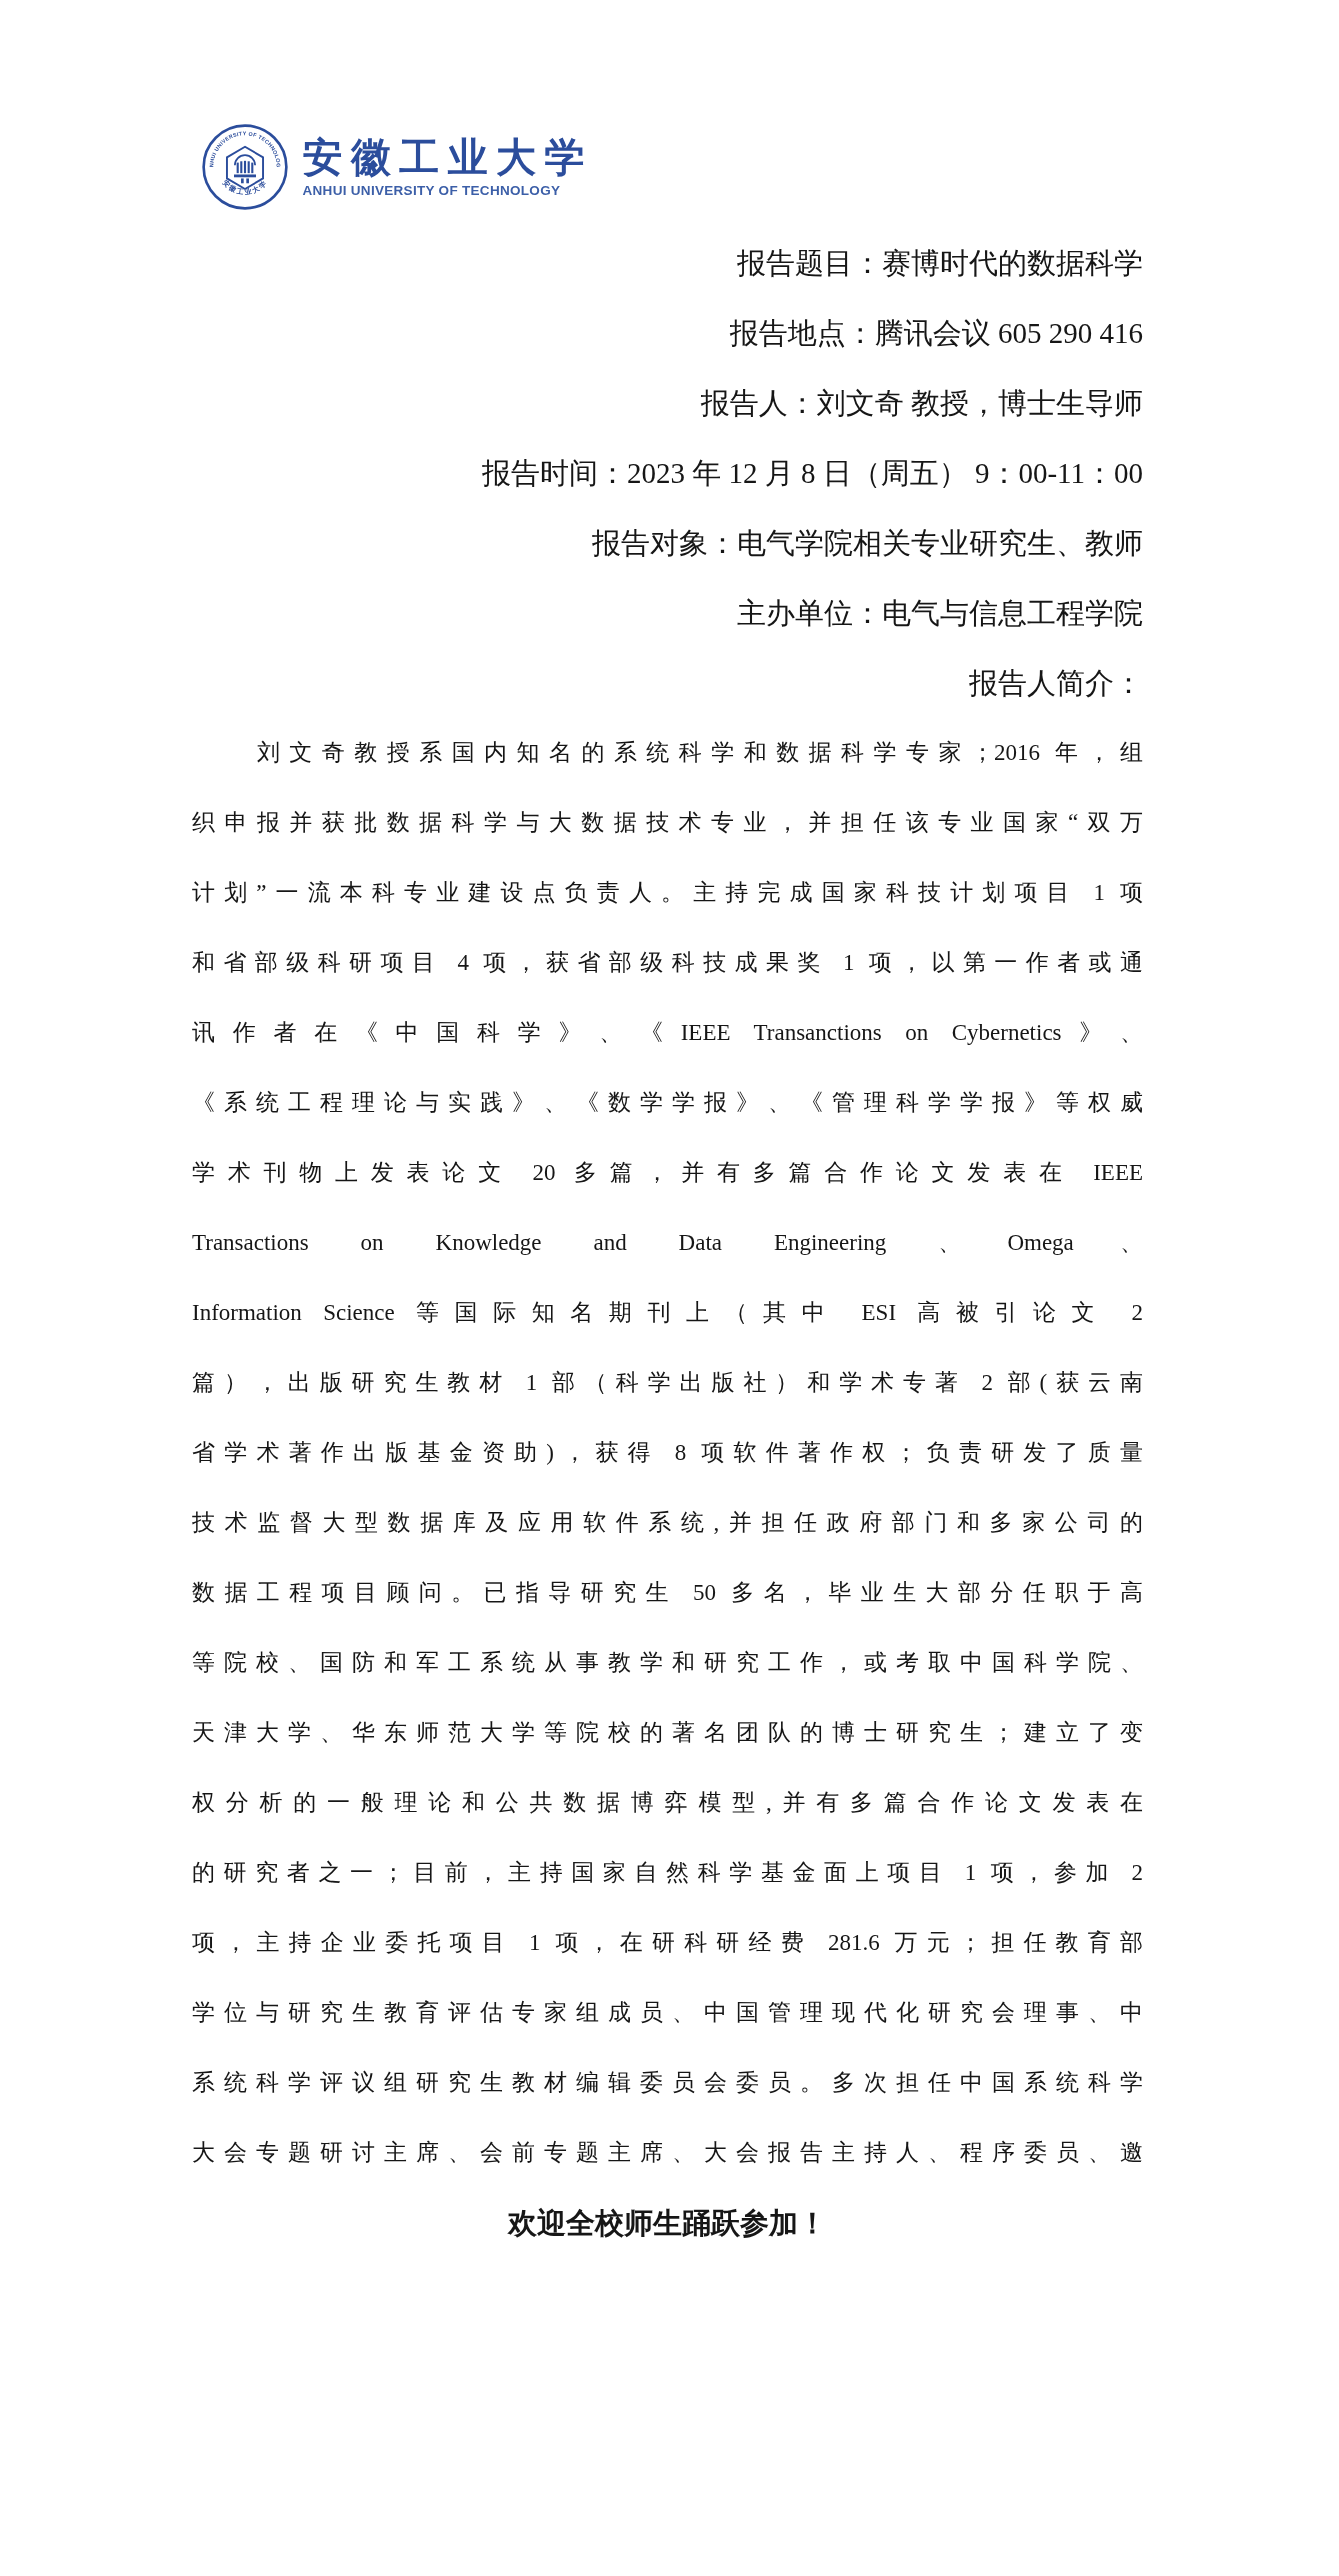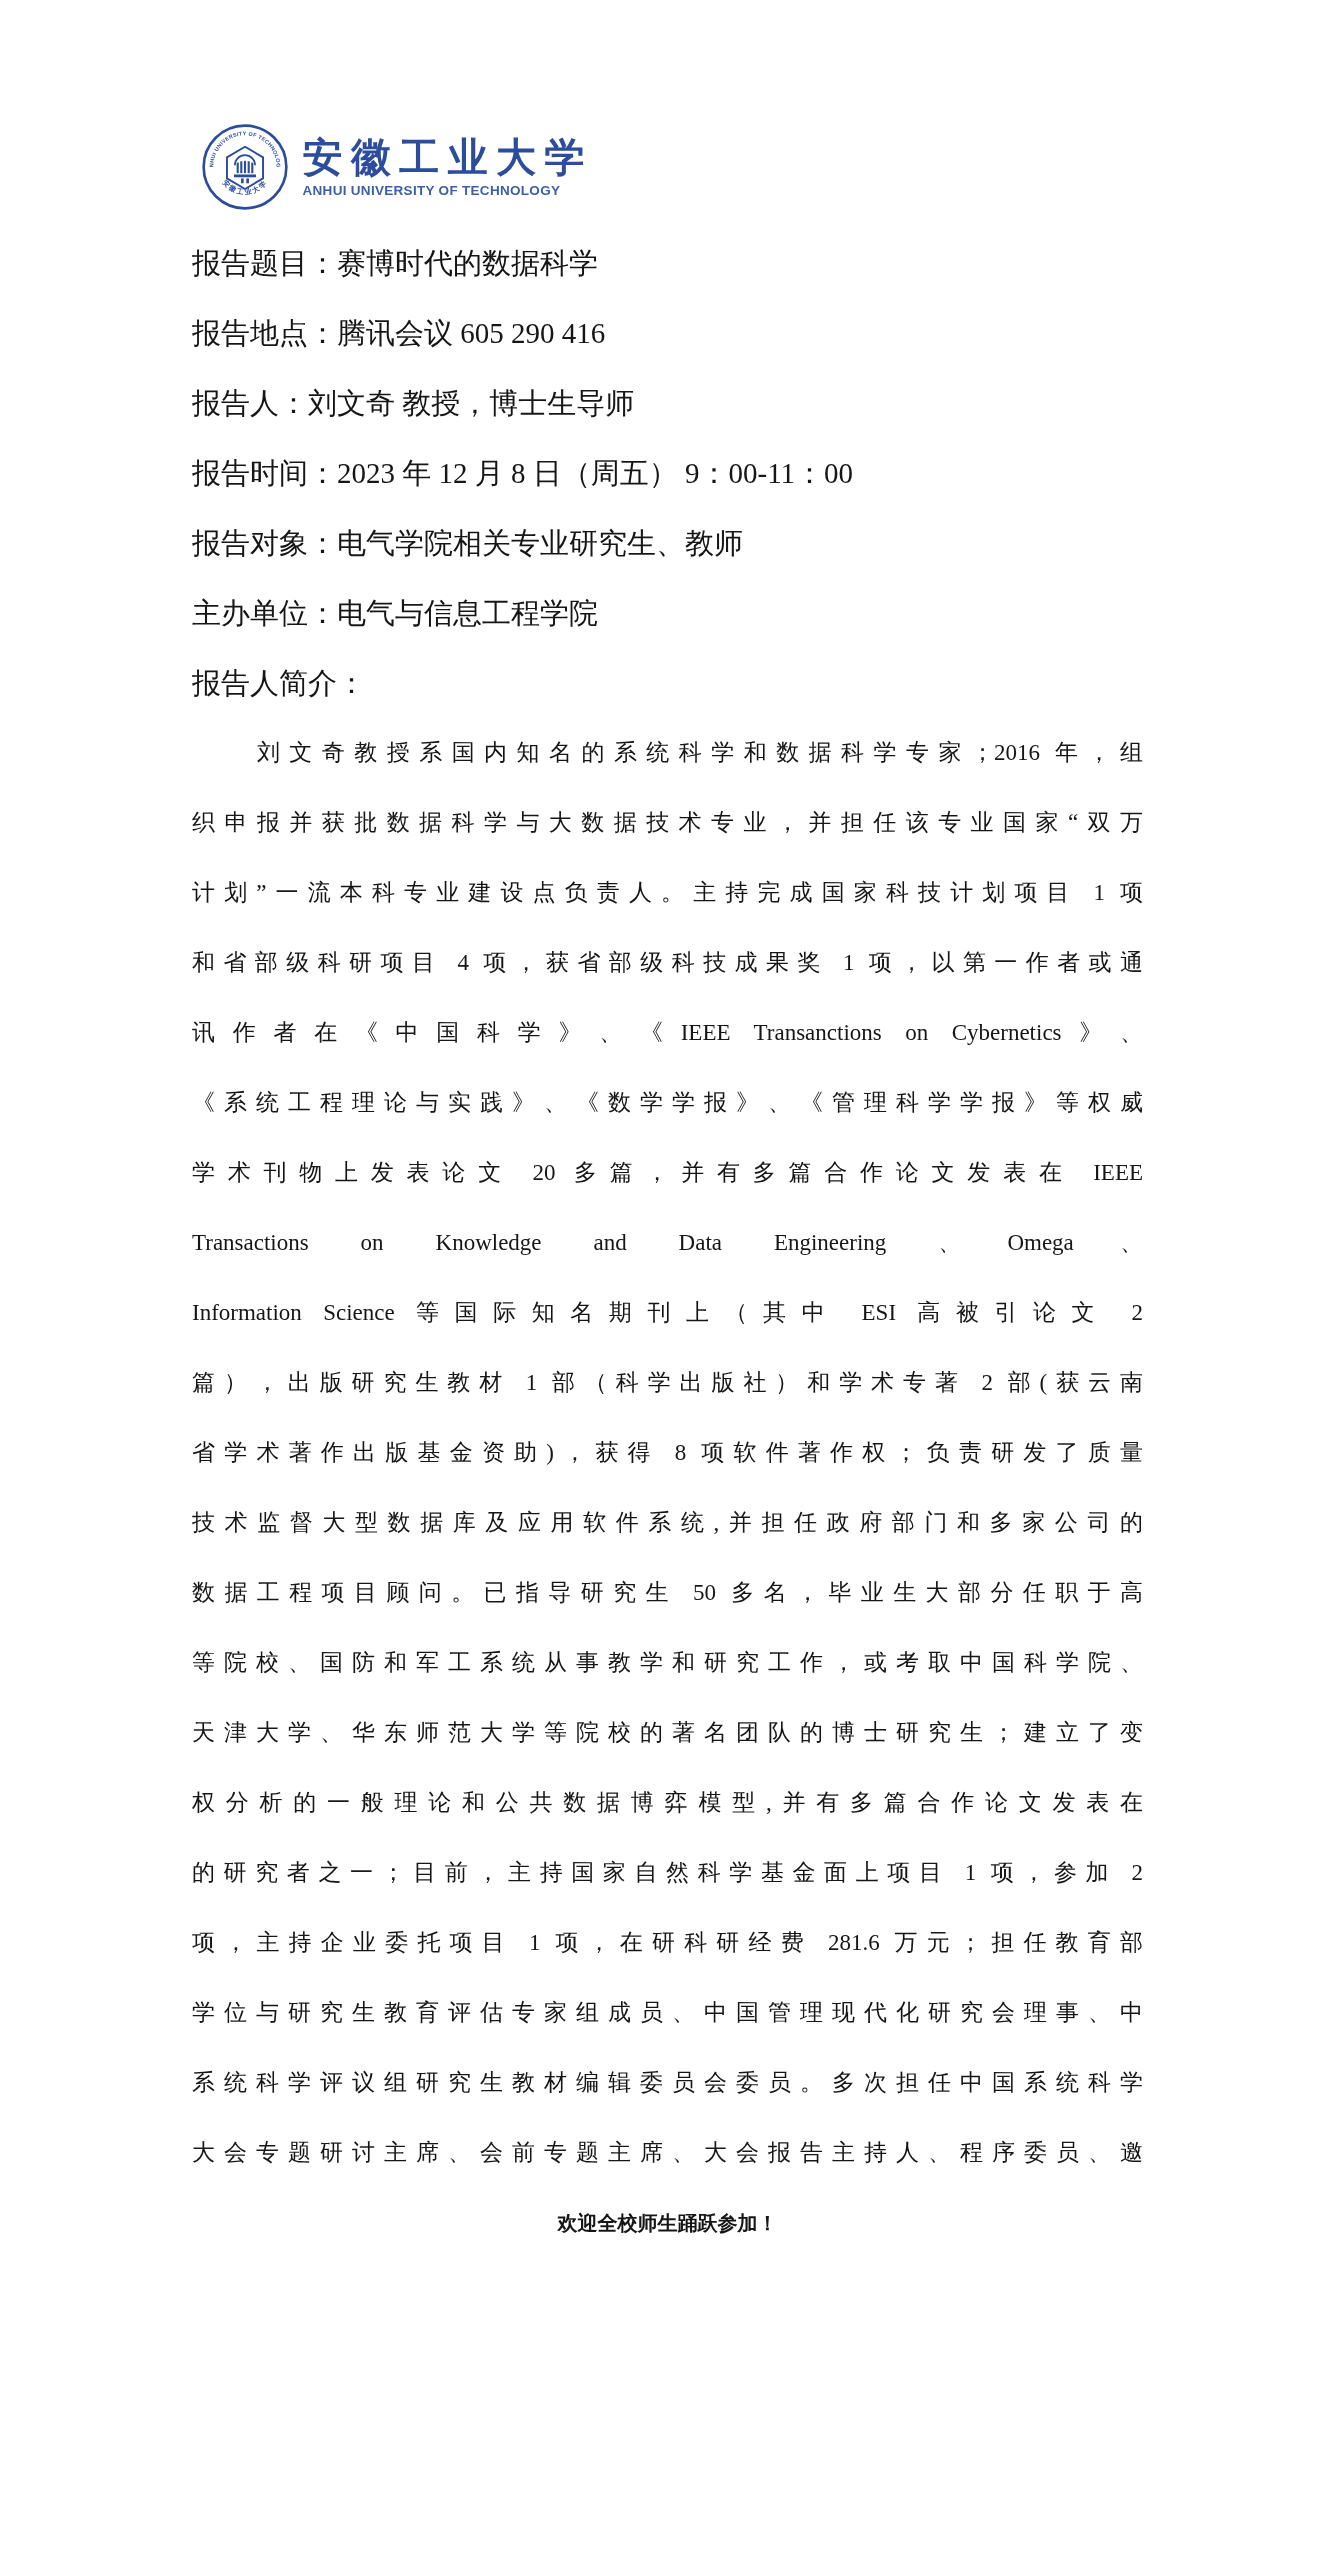--- a/index.html
+++ b/index.html
@@ -45,35 +45,36 @@
     left:192px;
     top:228px;
     width:951px;
   }
   .info-line{
     font-size:29px;
     line-height:70px;
     height:70px;
     white-space:nowrap;
     overflow:hidden;
+    text-align:right;
   }
   .bio-line{
     font-size:23px;
     line-height:70px;
     height:70px;
     overflow:hidden;
     text-align:justify;
     text-align-last:justify;
   }
   .bio-line.no-just{
     text-align:left;
     text-align-last:left;
   }
   .closing{
-    font-size:20px;
+    font-size:29px;
     line-height:70px;
     height:70px;
     font-weight:700;
     text-align:center;
   }
 </style>
 </head>
 <body>
 
 <div class="page">

